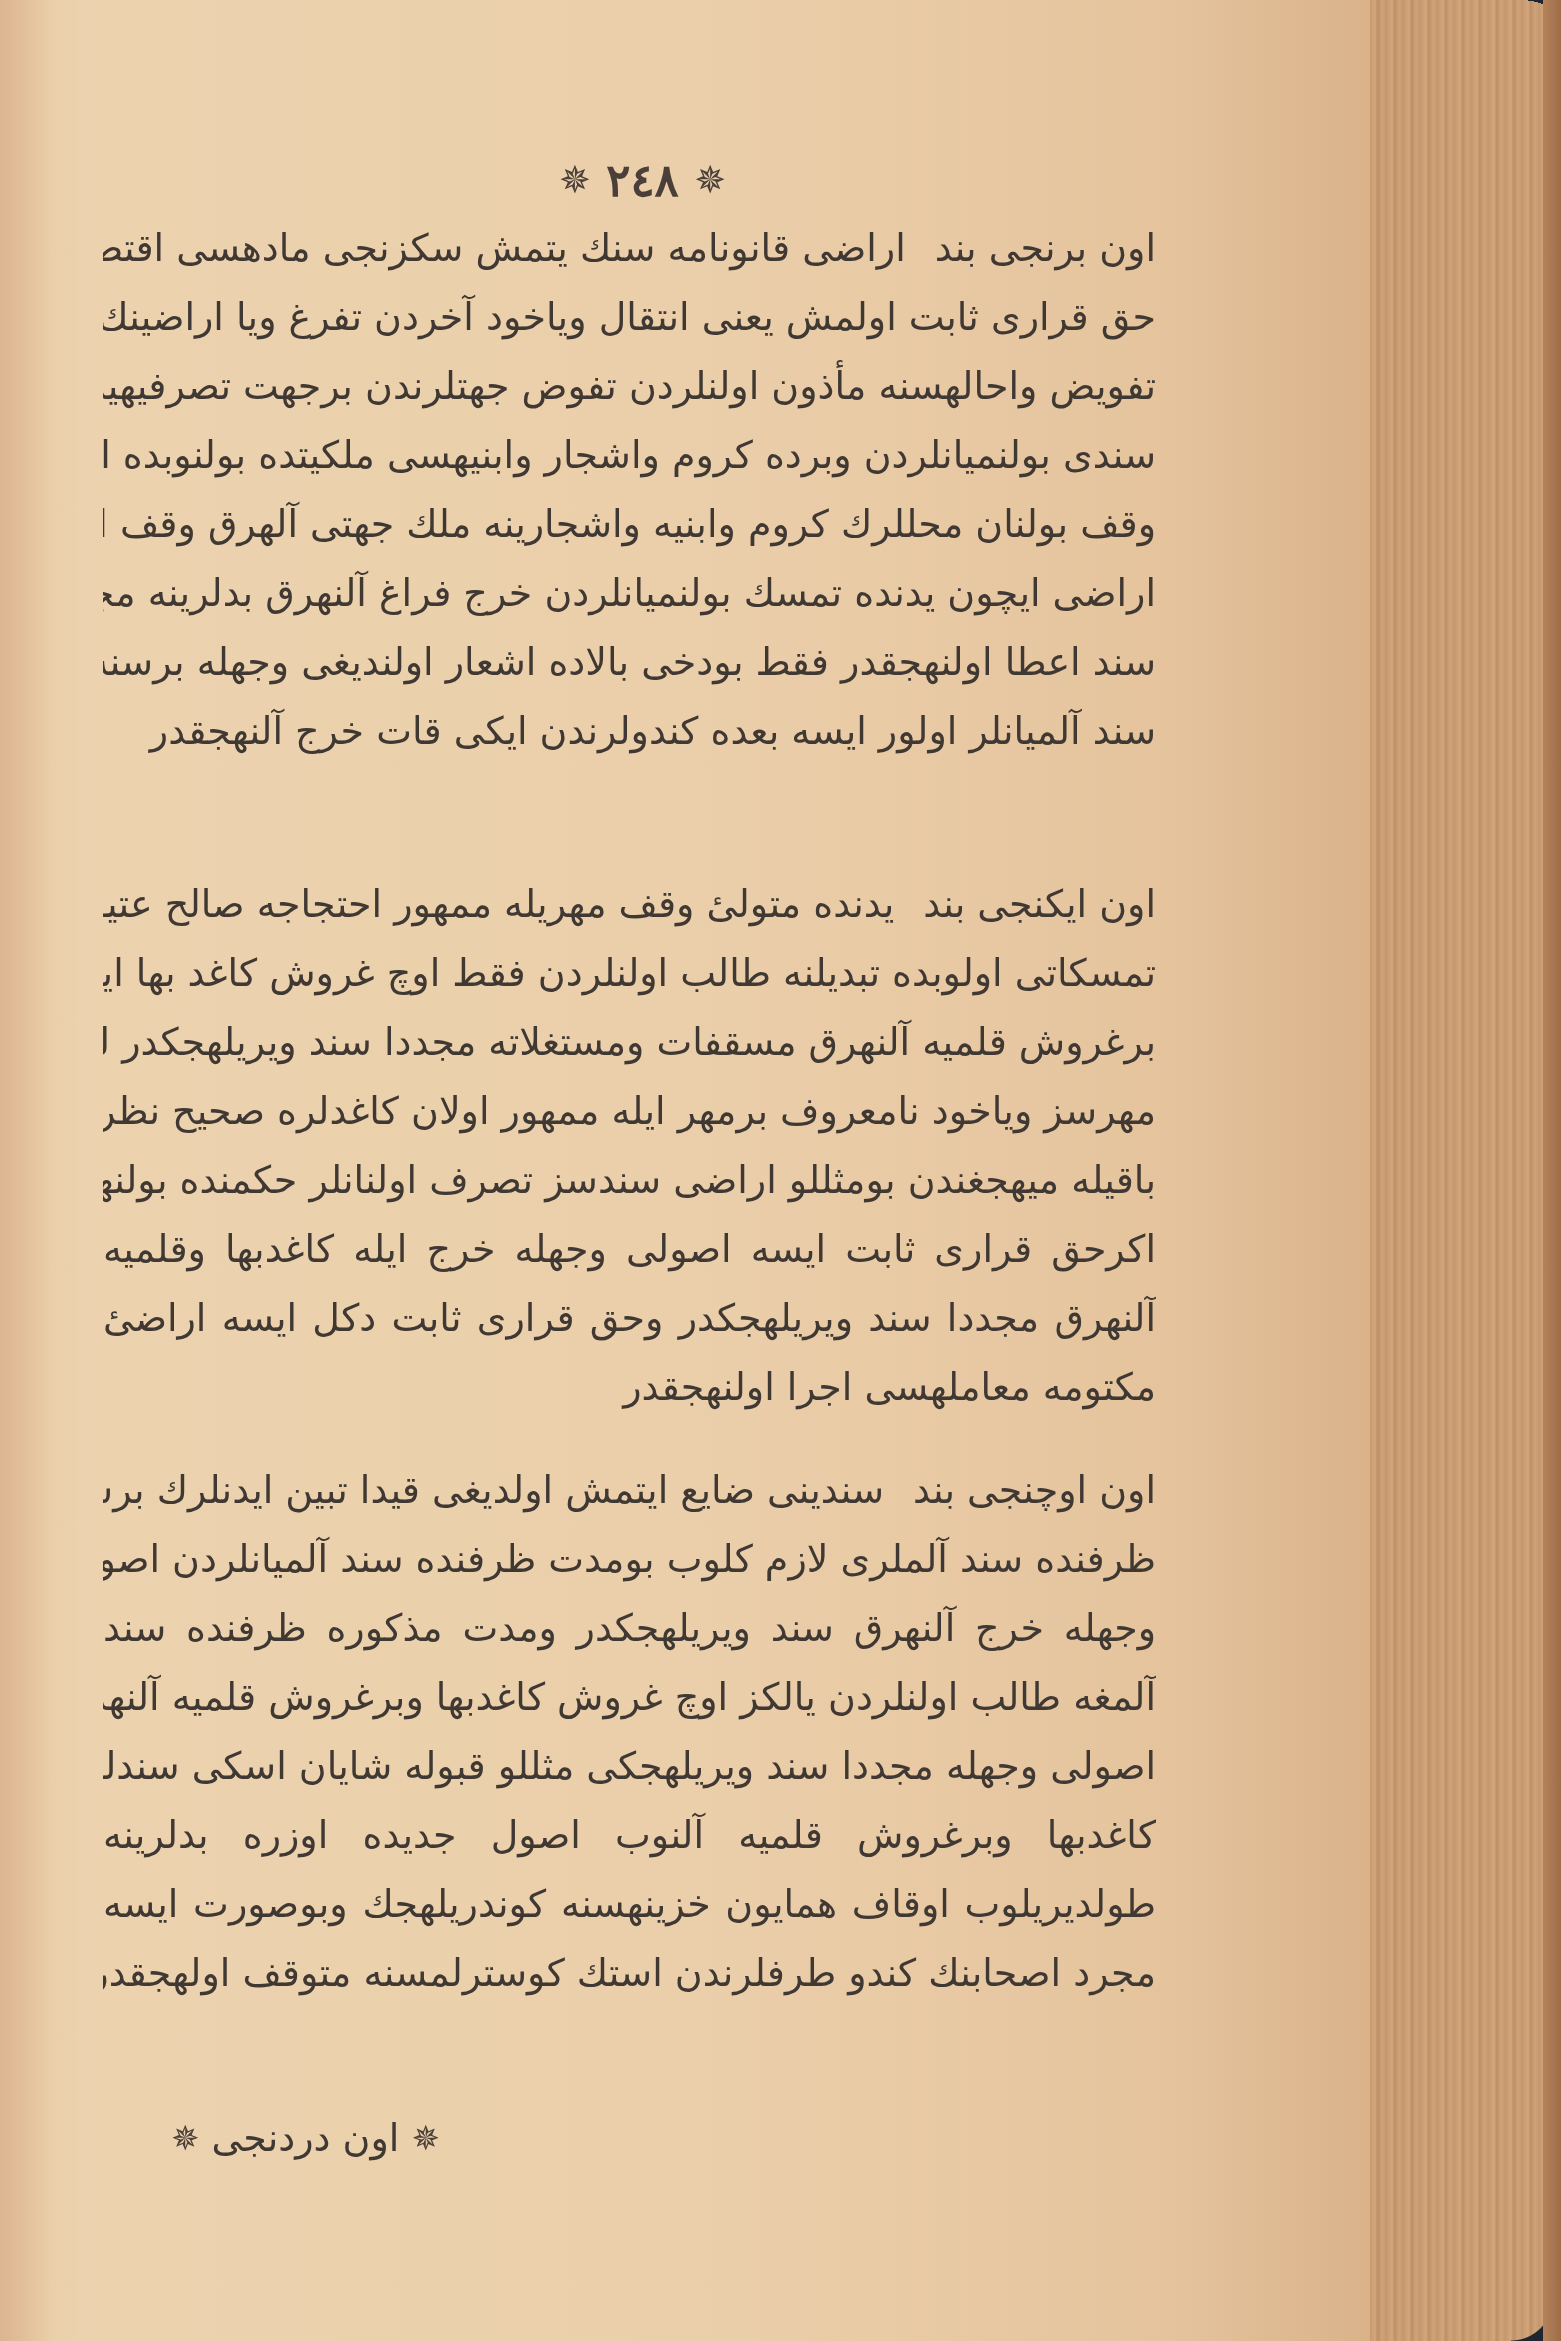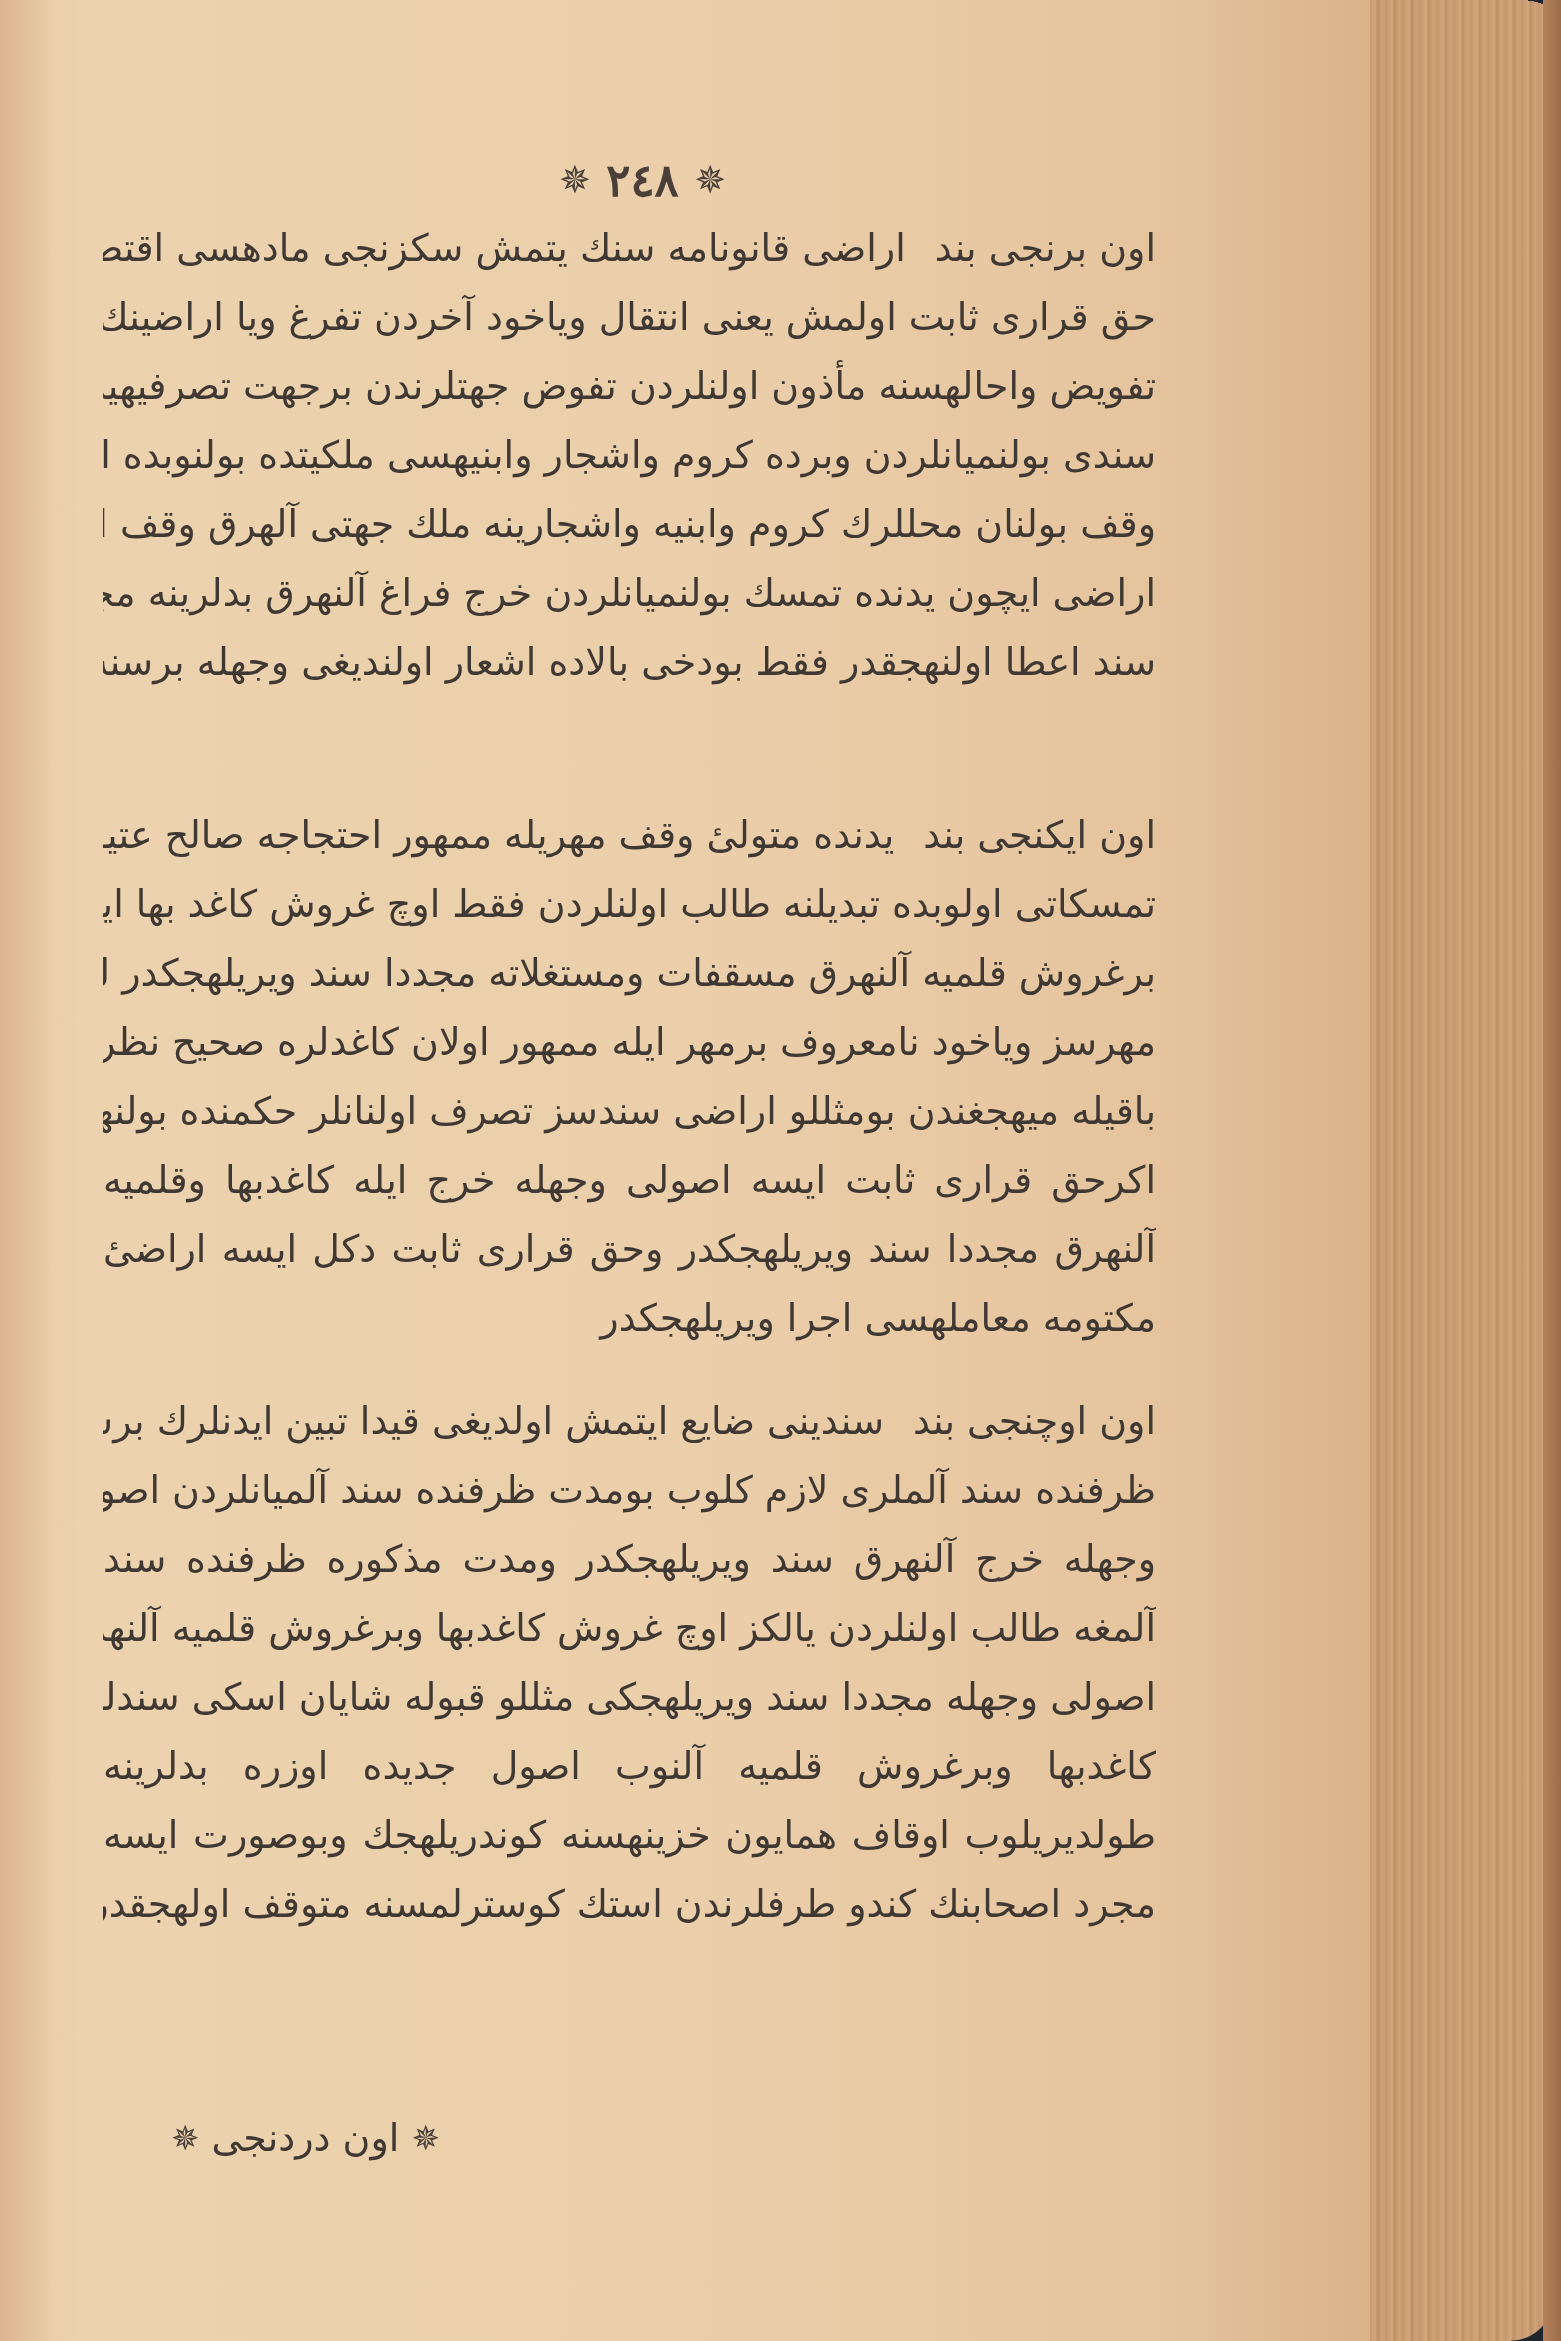--- a/index.html
+++ b/index.html
@@ -80,33 +80,34 @@
     <div class="text">
 
       <div class="paragraph">
         <div class="line"><span class="band-label">اون برنجی بند</span><span>اراضی قانونامه سنك یتمش سکزنجی مادهسی اقتضاسنجه</span></div>
         <div class="line">حق قراری ثابت اولمش یعنی انتقال ویاخود آخردن تفرغ ویا اراضینك</div>
         <div class="line">تفویض واحالهسنه مأذون اولنلردن تفوض جهتلرندن برجهت تصرفیهیه</div>
         <div class="line">سندی بولنمیانلردن وبرده کروم واشجار وابنیهسی ملکیتده بولنوبده ارضی</div>
         <div class="line">وقف بولنان محللرك کروم وابنیه واشجارینه ملك جهتی آلهرق وقف اولان</div>
         <div class="line">اراضی ایچون یدنده تمسك بولنمیانلردن خرج فراغ آلنهرق بدلرینه مجددا</div>
         <div class="line">سند اعطا اولنهجقدر فقط بودخی بالاده اشعار اولندیغی وجهله برسنه</div>
+        <div class="line last">سند آلمیانلر اولور ایسه بعده کندولرندن ایکی قات خرج آلنهجقدر</div>
       </div>
 
       <div class="gap"></div>
 
       <div class="paragraph">
         <div class="line"><span class="band-label">اون ایکنجی بند</span><span>یدنده متولیٔ وقف مهریله ممهور احتجاجه صالح عتیق</span></div>
         <div class="line">تمسکاتی اولوبده تبدیلنه طالب اولنلردن فقط اوچ غروش کاغد بها ایله</div>
         <div class="line">برغروش قلمیه آلنهرق مسقفات ومستغلاته مجددا سند ویریلهجکدر لکن</div>
         <div class="line">مهرسز ویاخود نامعروف برمهر ایله ممهور اولان کاغدلره صحیح نظریله</div>
         <div class="line">باقیله میهجغندن بومثللو اراضی سندسز تصرف اولنانلر حکمنده بولنهرق</div>
         <div class="line">اکرحق قراری ثابت ایسه اصولی وجهله خرج ایله کاغدبها وقلمیه</div>
         <div class="line">آلنهرق مجددا سند ویریلهجکدر وحق قراری ثابت دکل ایسه اراضیٔ</div>
-        <div class="line last">مکتومه معاملهسی اجرا ویریلهجکدر</div>
+        <div class="line last">مکتومه معاملهسی اجرا اولنهجقدر</div>
       </div>
 
       <div class="gap-small"></div>
 
       <div class="paragraph">
         <div class="line"><span class="band-label">اون اوچنجی بند</span><span>سندینی ضایع ایتمش اولدیغی قیدا تبین ایدنلرك برسنه</span></div>
         <div class="line">ظرفنده سند آلملری لازم کلوب بومدت ظرفنده سند آلمیانلردن اصولی</div>
         <div class="line">وجهله خرج آلنهرق سند ویریلهجکدر ومدت مذکوره ظرفنده سند</div>
         <div class="line">آلمغه طالب اولنلردن یالکز اوچ غروش کاغدبها وبرغروش قلمیه آلنهرق</div>
         <div class="line">اصولی وجهله مجددا سند ویریلهجکی مثللو قبوله شایان اسکی سندلرینی</div>

